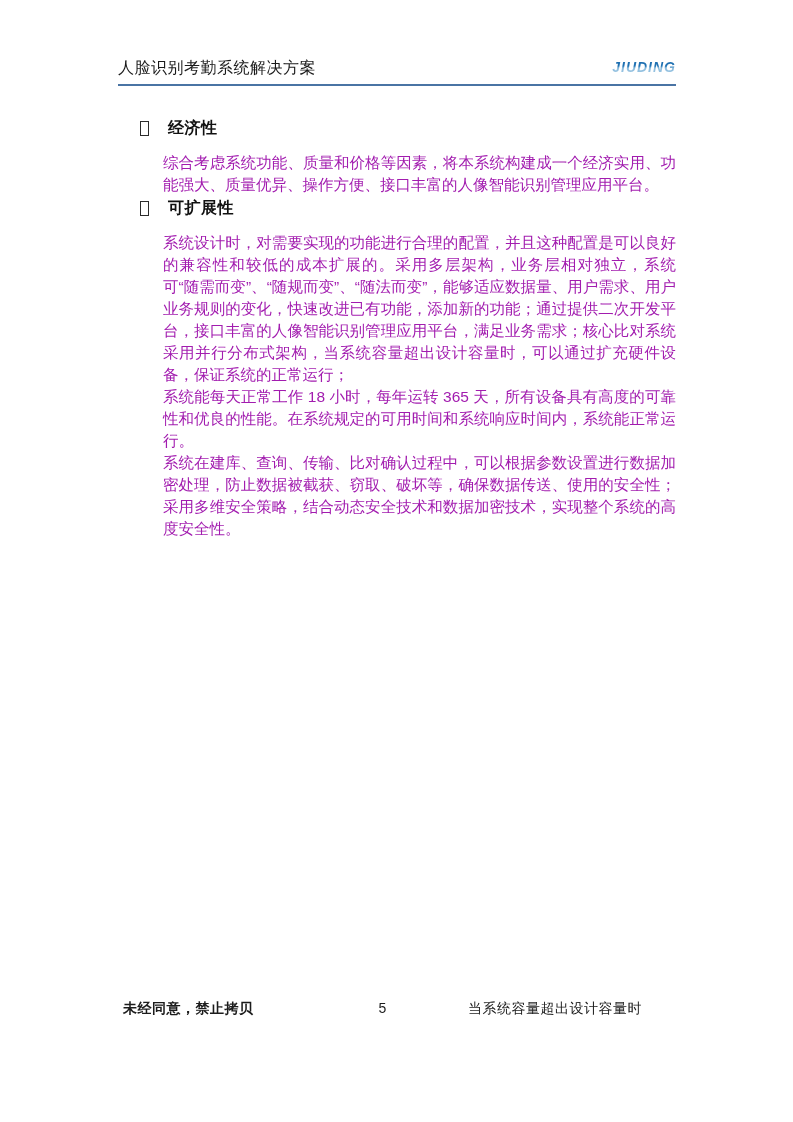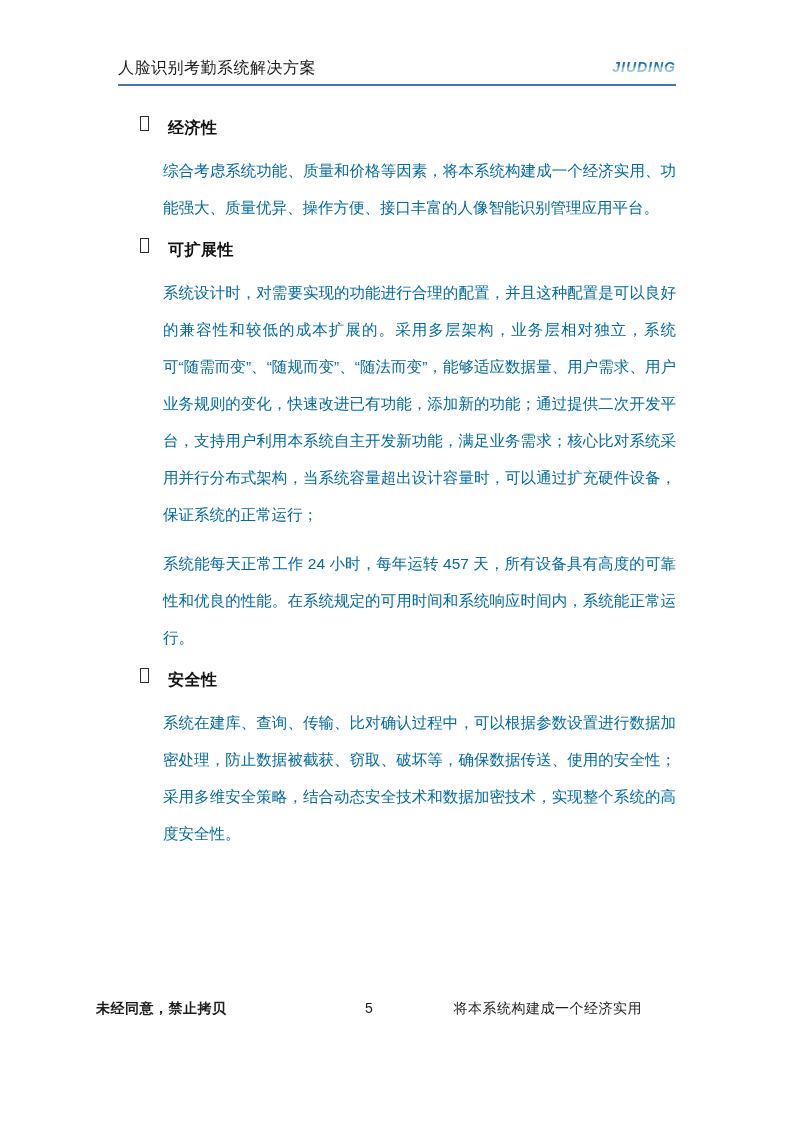--- a/index.html
+++ b/index.html
@@ -42,52 +42,52 @@
       -webkit-background-clip: text;
       background-clip: text;
       color: transparent;
     }
   }
   
   .content {
     margin: 0 117px 0 140px;
     padding-top: 30px;
   }
-  .section { margin-top: 12px; }
+  .section { margin-top: 0; }
   .section:first-child { margin-top: 0; }
   .section-heading {
     display: flex;
-    align-items: flex-start;
+    align-items: center;
     font-size: 16px;
     font-weight: bold;
     color: #111111;
     line-height: 24px;
     margin-bottom: 12px;
     letter-spacing: 0.5px;
   }
   .bullet-box {
     display: inline-block;
     width: 7px;
     height: 13px;
     border: 1px solid #2b2b2b;
     margin-right: 19px;
     flex: 0 0 auto;
   }
   .section-paragraph {
     margin: 0 0 0 23px;
     width: 513px;
     font-size: 15.5px;
-    line-height: 37px;
-    color: #0369a1;
+    line-height: 22px;
+    color: #a21caf;
     text-align: justify;
   }
   
   .footer {
     position: absolute;
-    left: 96px;
+    left: 123px;
     right: 117px;
     top: 1000px;
     display: flex;
     align-items: flex-start;
     font-size: 14px;
     color: #1c1c1c;
   }
   .footer-left  { flex: 1; text-align: left; font-weight: bold; letter-spacing: 0.5px; }
   .footer-page  { flex: 0 0 auto; text-align: center; }
   .footer-right { flex: 1; text-align: right; padding-right: 34px; letter-spacing: 0.5px; }
@@ -110,37 +110,33 @@
         <span>经济性</span>
       </div>
       <p class="section-paragraph">综合考虑系统功能、质量和价格等因素，将本系统构建成一个经济实用、功能强大、质量优异、操作方便、接口丰富的人像智能识别管理应用平台。</p>
     </div>
 
     <div class="section">
       <div class="section-heading">
         <span class="bullet-box"></span>
         <span>可扩展性</span>
       </div>
-      <p class="section-paragraph">系统设计时，对需要实现的功能进行合理的配置，并且这种配置是可以良好的兼容性和较低的成本扩展的。采用多层架构，业务层相对独立，系统可“随需而变”、“随规而变”、“随法而变”，能够适应数据量、用户需求、用户业务规则的变化，快速改进已有功能，添加新的功能；通过提供二次开发平台，支持用户利用本系统自主开发新功能，满足业务需求；核心比对系统采用并行分布式架构，当系统容量超出设计容量时，可以通过扩充硬件设备，保证系统的正常运行；</p>
+      <p class="section-paragraph">系统设计时，对需要实现的功能进行合理的配置，并且这种配置是可以良好的兼容性和较低的成本扩展的。采用多层架构，业务层相对独立，系统可“随需而变”、“随规而变”、“随法而变”，能够适应数据量、用户需求、用户业务规则的变化，快速改进已有功能，添加新的功能；通过提供二次开发平台，接口丰富的人像智能识别管理应用平台，满足业务需求；核心比对系统采用并行分布式架构，当系统容量超出设计容量时，可以通过扩充硬件设备，保证系统的正常运行；</p>
     </div>
 
     <div class="section">
-      <p class="section-paragraph">系统能每天正常工作 24 小时，每年运转 457 天，所有设备具有高度的可靠性和优良的性能。在系统规定的可用时间和系统响应时间内，系统能正常运行。</p>
+      <p class="section-paragraph">系统能每天正常工作 18 小时，每年运转 365 天，所有设备具有高度的可靠性和优良的性能。在系统规定的可用时间和系统响应时间内，系统能正常运行。</p>
     </div>
 
     <div class="section">
-      <div class="section-heading">
-        <span class="bullet-box"></span>
-        <span>安全性</span>
-      </div>
       <p class="section-paragraph">系统在建库、查询、传输、比对确认过程中，可以根据参数设置进行数据加密处理，防止数据被截获、窃取、破坏等，确保数据传送、使用的安全性；采用多维安全策略，结合动态安全技术和数据加密技术，实现整个系统的高度安全性。</p>
     </div>
 
 
   </div>
 
   <div class="footer">
     <span class="footer-left">未经同意，禁止拷贝</span>
     <span class="footer-page">5</span>
-    <span class="footer-right">将本系统构建成一个经济实用</span>
+    <span class="footer-right">当系统容量超出设计容量时</span>
   </div>
 
 </div>
 
 </body></html>

